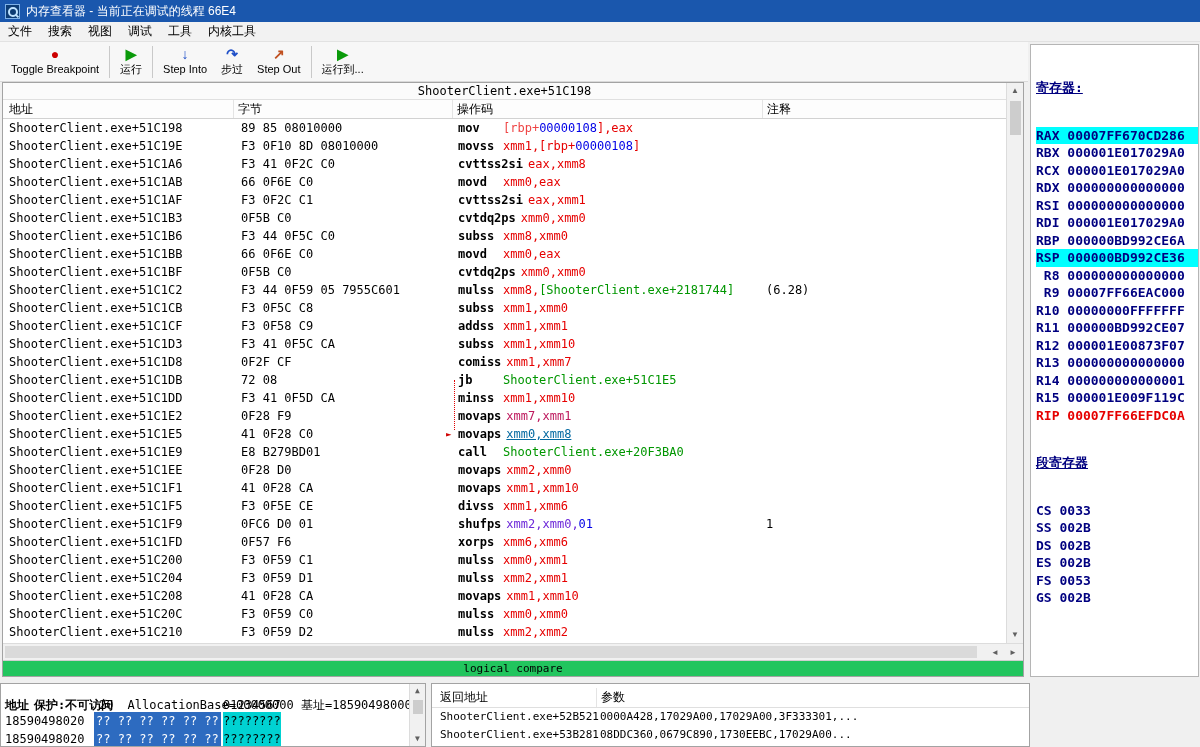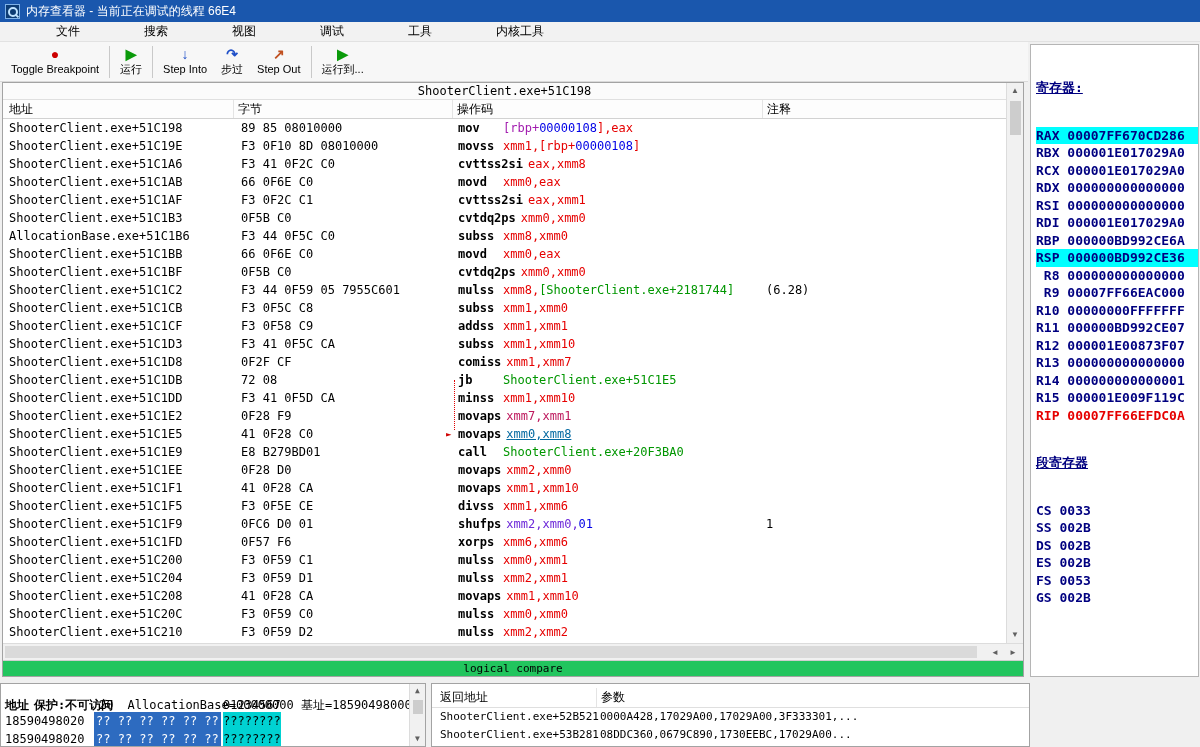--- a/index.html
+++ b/index.html
@@ -7,21 +7,21 @@
   body{position:relative;background:#F0F0F0;font-family:"Liberation Sans",sans-serif;font-size:12px;color:#000;}
 
   
   .titlebar{position:absolute;left:0;top:0;width:1200px;height:22px;background:#1A57AD;color:#fff;display:flex;align-items:center;font-size:12px;}
   .title-icon{width:15px;height:15px;margin:0 6px 0 5px;position:relative;background:#0d3c74;border:1px solid #7fb2e8;}
   .title-icon::before{content:'';position:absolute;left:2px;top:2px;width:6px;height:6px;border:2px solid #bfe3ff;border-radius:50%;}
   .title-icon::after{content:'';position:absolute;left:9px;top:10px;width:4px;height:2px;background:#bfe3ff;transform:rotate(45deg);}
 
   
   .menubar{position:absolute;left:0;top:22px;width:1200px;height:20px;background:#F2F2F2;display:flex;align-items:center;border-bottom:1px solid #E2E2E2;}
-  .menu-item{padding:2px 8px;margin-left:48px;}
+  .menu-item{padding:2px 8px;}
   .toolbar{position:absolute;left:0;top:42px;width:1028px;height:40px;background:#F7F7F7;display:flex;align-items:flex-start;padding:2px 0 0 4px;border-bottom:1px solid #DADADA;}
   .tb-btn{display:flex;flex-direction:column;align-items:center;padding:1px 7px;font-size:11px;}
   .tb-icon{height:18px;line-height:18px;font-size:14px;font-weight:bold;}
   .tb-label{line-height:13px;white-space:nowrap;}
   .tb-sep{width:1px;background:#C9C9C9;height:32px;margin:2px 3px 0 3px;}
 
   
   .disasm{position:absolute;left:2px;top:82px;width:1022px;height:595px;background:#fff;border:1px solid #A3A3A3;display:flex;flex-direction:column;}
   .d-top{display:flex;flex:1;min-height:0;}
   .d-main{flex:1;display:flex;flex-direction:column;min-width:0;}
@@ -136,27 +136,27 @@
   <div class="d-top">
     <div class="d-main">
       <div class="d-header">ShooterClient.exe+51C198</div>
       <div class="d-cols">
         <span class="col-addr">地址</span>
         <span class="col-bytes">字节</span>
         <span class="col-op">操作码</span>
         <span class="col-cmt">注释</span>
       </div>
       <div class="d-rows">
-          <div class="drow"><span class="c-addr">ShooterClient.exe+51C198</span><span class="c-bytes">89 85 08010000</span><span class="c-op"><span class="mn">mov</span><span style="color: #a21caf; margin-top: 12px;">[rbp+</span><span style="color: rgb(0, 0, 230);">00000108</span><span style="color: rgb(230, 0, 0);">],eax</span></span></div>
+          <div class="drow"><span class="c-addr">ShooterClient.exe+51C198</span><span class="c-bytes">89 85 08010000</span><span class="c-op"><span class="mn">mov</span><span style="color: #ef4444; margin-top: 12px;">[rbp+</span><span style="color: rgb(0, 0, 230);">00000108</span><span style="color: rgb(230, 0, 0);">],eax</span></span></div>
           <div class="drow"><span class="c-addr">ShooterClient.exe+51C19E</span><span class="c-bytes">F3 0F10 8D 08010000</span><span class="c-op"><span class="mn">movss</span><span style="color: rgb(230, 0, 0);">xmm1,[rbp+</span><span style="color: rgb(0, 0, 230);">00000108</span><span style="color: rgb(230, 0, 0);">]</span></span></div>
           <div class="drow"><span class="c-addr">ShooterClient.exe+51C1A6</span><span class="c-bytes">F3 41 0F2C C0</span><span class="c-op"><span class="mn">cvttss2si</span><span style="color: rgb(230, 0, 0);">eax,xmm8</span></span></div>
           <div class="drow"><span class="c-addr">ShooterClient.exe+51C1AB</span><span class="c-bytes">66 0F6E C0</span><span class="c-op"><span class="mn">movd</span><span style="color: rgb(230, 0, 0);">xmm0,eax</span></span></div>
           <div class="drow"><span class="c-addr">ShooterClient.exe+51C1AF</span><span class="c-bytes">F3 0F2C C1</span><span class="c-op"><span class="mn">cvttss2si</span><span style="color: rgb(230, 0, 0);">eax,xmm1</span></span></div>
           <div class="drow"><span class="c-addr">ShooterClient.exe+51C1B3</span><span class="c-bytes">0F5B C0</span><span class="c-op"><span class="mn">cvtdq2ps</span><span style="color: rgb(230, 0, 0);">xmm0,xmm0</span></span></div>
-          <div class="drow"><span class="c-addr">AllocationBase.exe+51C1B6</span><span class="c-bytes">F3 44 0F5C C0</span><span class="c-op"><span class="mn">subss</span><span style="color: rgb(230, 0, 0);">xmm8,xmm0</span></span></div>
+          <div class="drow"><span class="c-addr">ShooterClient.exe+51C1B6</span><span class="c-bytes">F3 44 0F5C C0</span><span class="c-op"><span class="mn">subss</span><span style="color: rgb(230, 0, 0);">xmm8,xmm0</span></span></div>
           <div class="drow"><span class="c-addr">ShooterClient.exe+51C1BB</span><span class="c-bytes">66 0F6E C0</span><span class="c-op"><span class="mn">movd</span><span style="color: rgb(230, 0, 0);">xmm0,eax</span></span></div>
           <div class="drow"><span class="c-addr">ShooterClient.exe+51C1BF</span><span class="c-bytes">0F5B C0</span><span class="c-op"><span class="mn">cvtdq2ps</span><span style="color: rgb(230, 0, 0);">xmm0,xmm0</span></span></div>
           <div class="drow"><span class="c-addr">ShooterClient.exe+51C1C2</span><span class="c-bytes">F3 44 0F59 05 7955C601</span><span class="c-op"><span class="mn">mulss</span><span style="color: rgb(230, 0, 0);">xmm8,</span><span style="color: rgb(0, 150, 0);">[ShooterClient.exe+2181744]</span></span><span class="c-cmt">(6.28)</span></div>
           <div class="drow"><span class="c-addr">ShooterClient.exe+51C1CB</span><span class="c-bytes">F3 0F5C C8</span><span class="c-op"><span class="mn">subss</span><span style="color: rgb(230, 0, 0);">xmm1,xmm0</span></span></div>
           <div class="drow"><span class="c-addr">ShooterClient.exe+51C1CF</span><span class="c-bytes">F3 0F58 C9</span><span class="c-op"><span class="mn">addss</span><span style="color: rgb(230, 0, 0);">xmm1,xmm1</span></span></div>
           <div class="drow"><span class="c-addr">ShooterClient.exe+51C1D3</span><span class="c-bytes">F3 41 0F5C CA</span><span class="c-op"><span class="mn">subss</span><span style="color: rgb(230, 0, 0);">xmm1,xmm10</span></span></div>
           <div class="drow"><span class="c-addr">ShooterClient.exe+51C1D8</span><span class="c-bytes">0F2F CF</span><span class="c-op"><span class="mn">comiss</span><span style="color: rgb(230, 0, 0);">xmm1,xmm7</span></span></div>
           <div class="drow"><span class="c-addr">ShooterClient.exe+51C1DB</span><span class="c-bytes">72 08</span><span class="c-op"><span class="mn">jb</span><span style="color: rgb(0, 150, 0);">ShooterClient.exe+51C1E5</span></span></div>
           <div class="drow"><span class="c-addr">ShooterClient.exe+51C1DD</span><span class="c-bytes">F3 41 0F5D CA</span><span class="c-op"><span class="mn">minss</span><span style="color: rgb(230, 0, 0);">xmm1,xmm10</span></span></div>
           <div class="drow"><span class="c-addr">ShooterClient.exe+51C1E2</span><span class="c-bytes">0F28 F9</span><span class="c-op"><span class="mn">movaps</span><span style="color: #be185d;">xmm7,xmm1</span></span></div>

